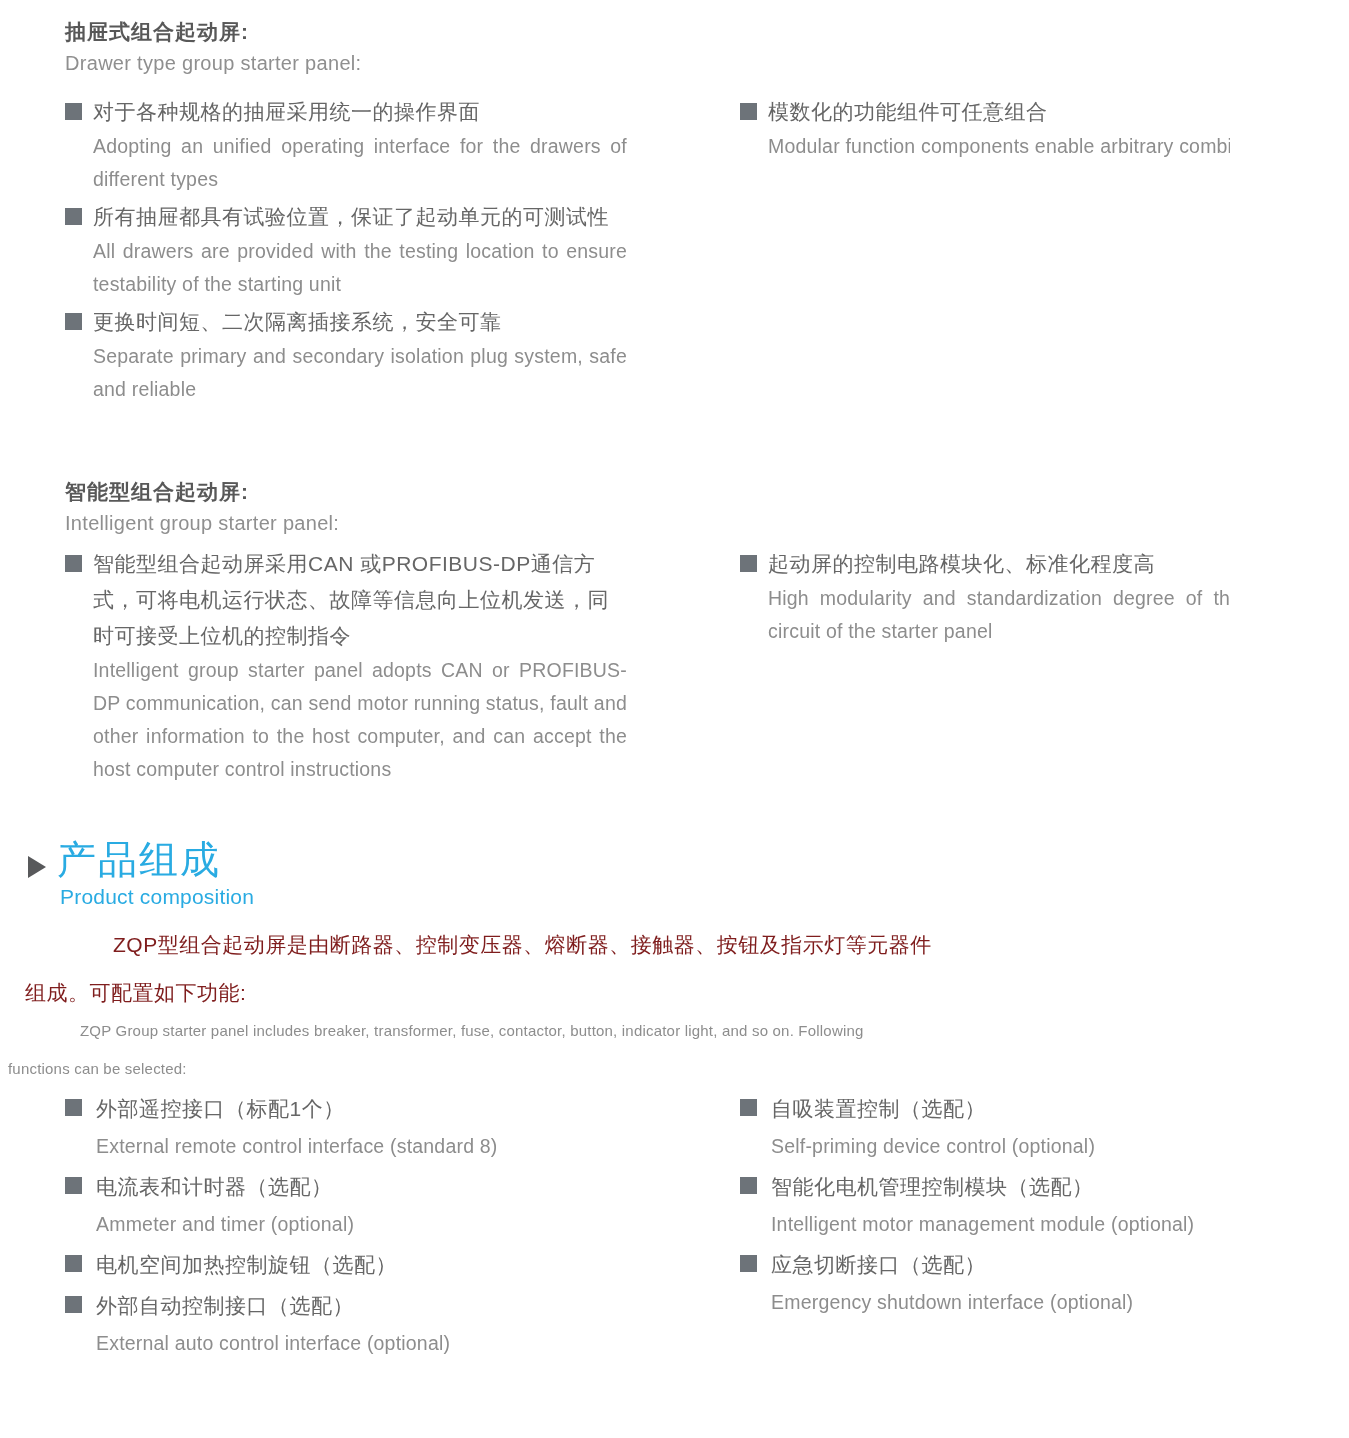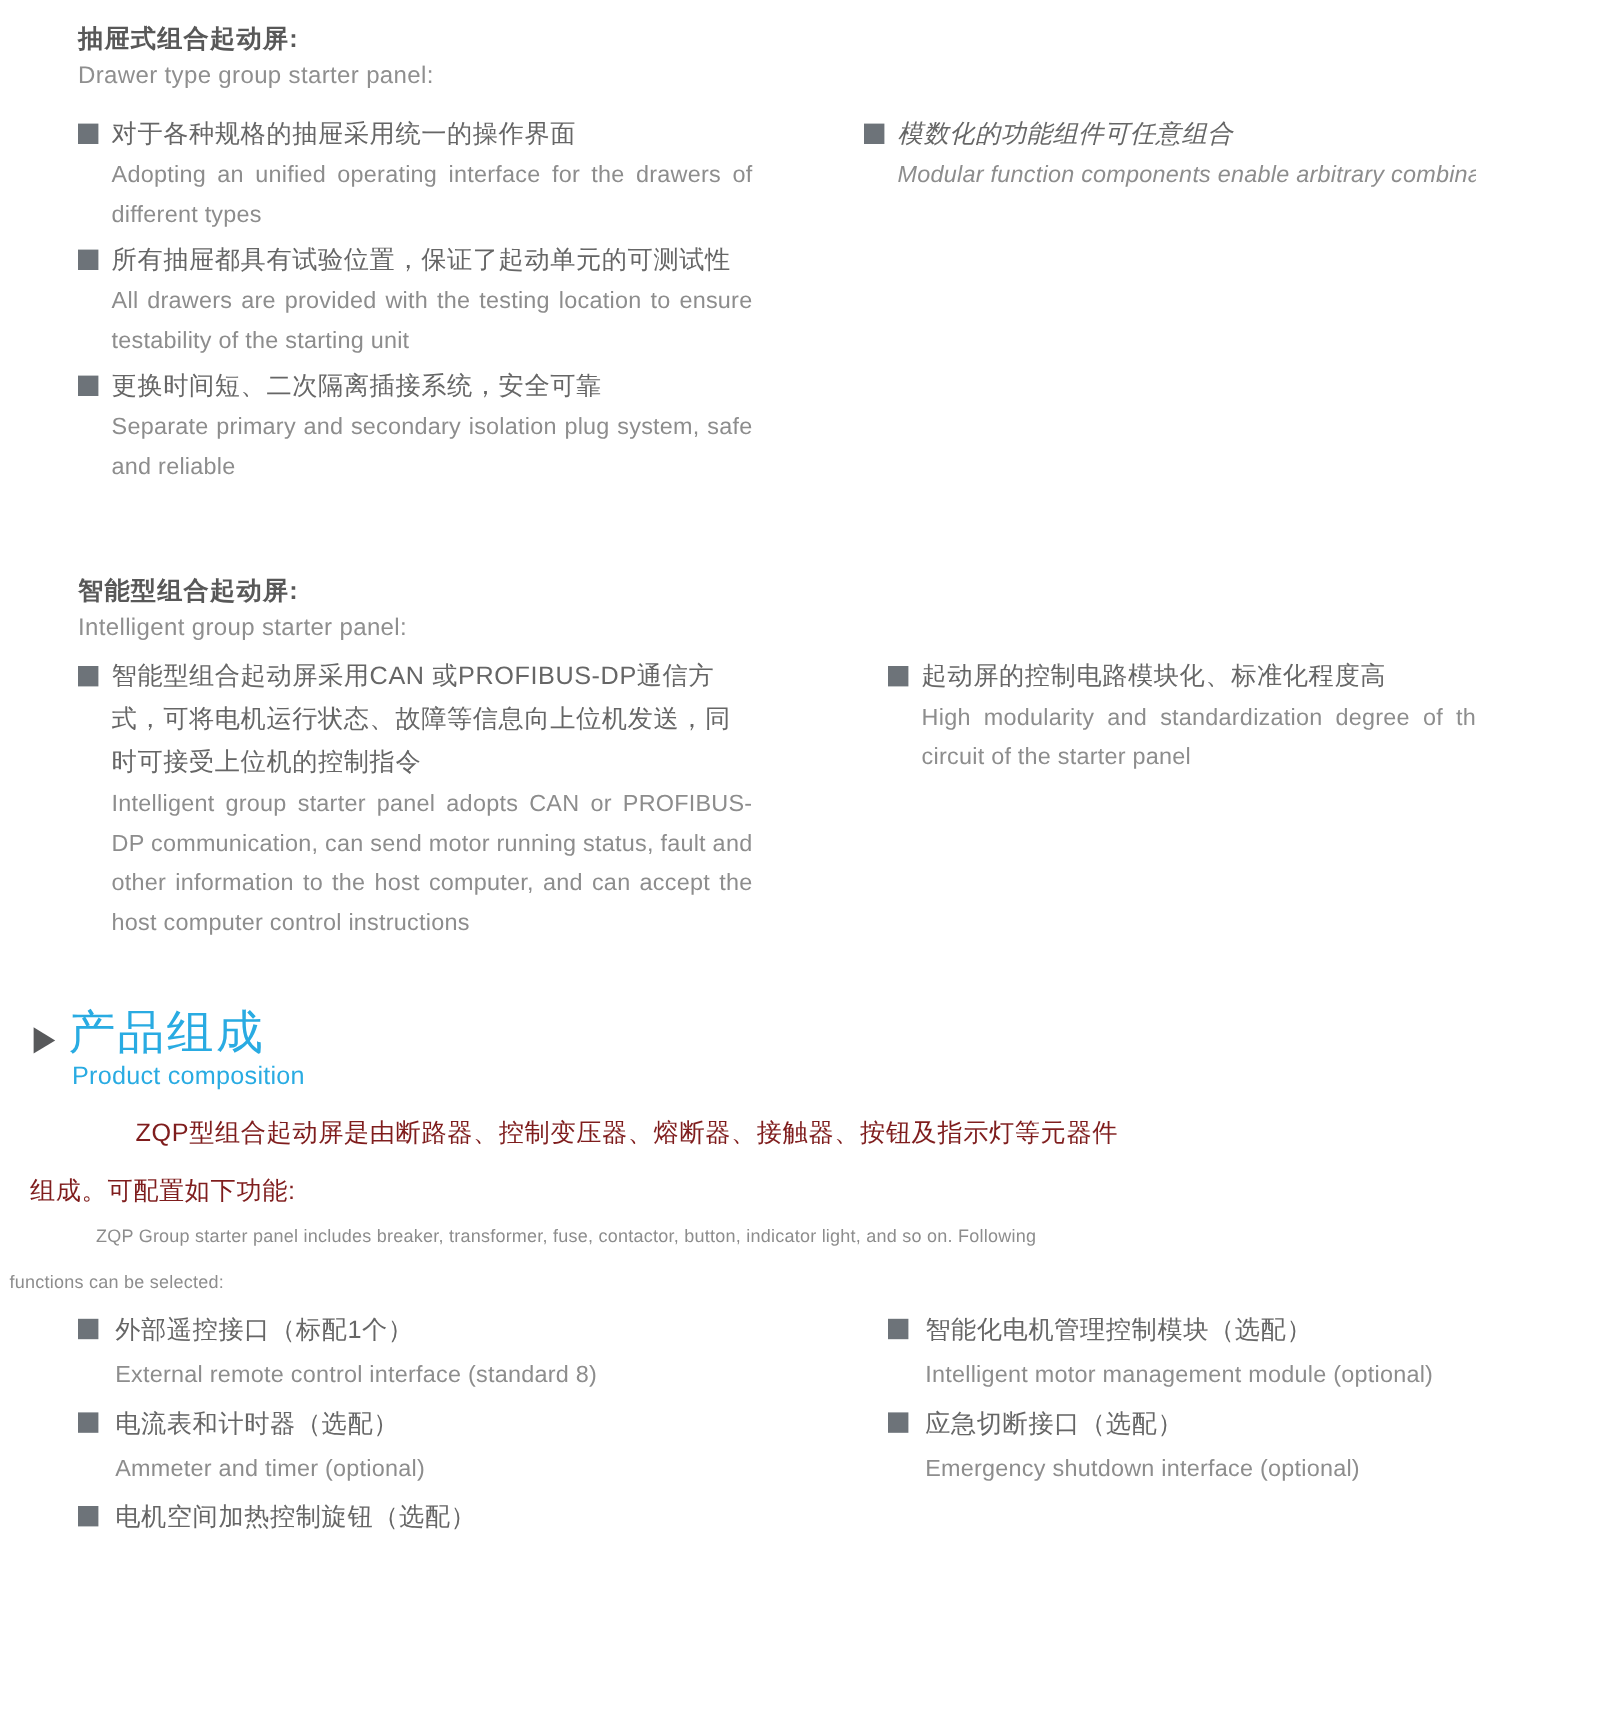--- a/index.html
+++ b/index.html
@@ -83,21 +83,21 @@
       <div class="zh">所有抽屉都具有试验位置，保证了起动单元的可测试性</div>
       <div class="en">All drawers are provided with the testing location to ensure testability of the starting unit</div>
     </div>
     <div class="item">
       <span class="sq"></span>
       <div class="zh">更换时间短、二次隔离插接系统，安全可靠</div>
       <div class="en">Separate primary and secondary isolation plug system, safe and reliable</div>
     </div>
   </div>
 
-  <div class="col" style="left:720px;top:94px;width:572px;font-style:italic;">
+  <div class="col" style="left:740px;top:94px;width:572px;">
     <div class="item">
       <span class="sq"></span>
       <div class="zh">模数化的功能组件可任意组合</div>
       <div class="en">Modular function components enable arbitrary combination</div>
     </div>
   </div>
 
   <div class="sec-head" style="left:65px;top:478px;">
     <h2 class="zh-title">智能型组合起动屏:</h2>
     <div class="en-title">Intelligent group starter panel:</div>
@@ -134,23 +134,33 @@
     </div>
     <div class="item">
       <span class="sq"></span>
       <div class="zh">电流表和计时器（选配）</div>
       <div class="en">Ammeter and timer (optional)</div>
     </div>
     <div class="item">
       <span class="sq"></span>
       <div class="zh">电机空间加热控制旋钮（选配）</div>
     </div>
+    <div class="item">
+      <span class="sq"></span>
+      <div class="zh">外部自动控制接口（选配）</div>
+      <div class="en">External auto control interface (optional)</div>
+    </div>
   </div>
 
   <div class="col opts" style="left:740px;top:1090px;width:572px;">
+    <div class="item">
+      <span class="sq"></span>
+      <div class="zh">自吸装置控制（选配）</div>
+      <div class="en">Self-priming device control (optional)</div>
+    </div>
     <div class="item">
       <span class="sq"></span>
       <div class="zh">智能化电机管理控制模块（选配）</div>
       <div class="en">Intelligent motor management module (optional)</div>
     </div>
     <div class="item">
       <span class="sq"></span>
       <div class="zh">应急切断接口（选配）</div>
       <div class="en">Emergency shutdown interface (optional)</div>
     </div>

